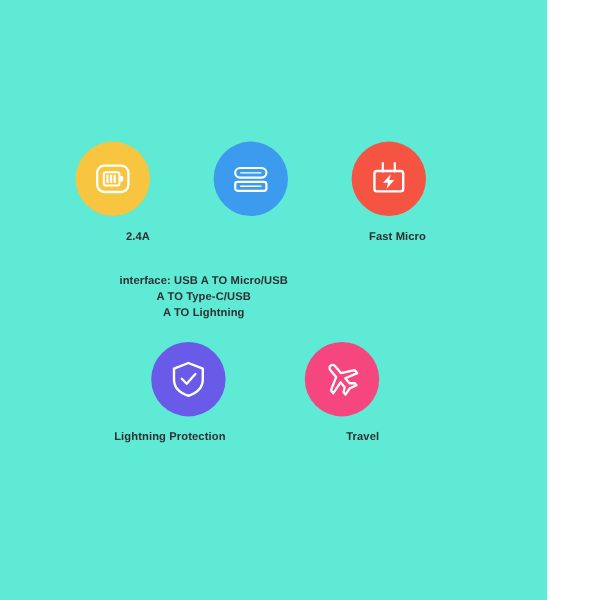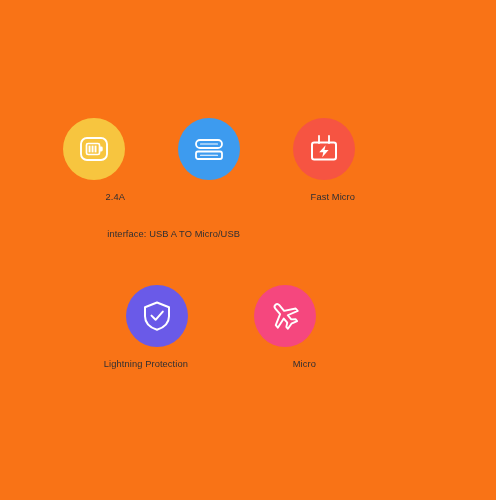--- a/index.html
+++ b/index.html
@@ -11,23 +11,24 @@
     height: 500px;
     background: #ffffff;
     font-family: "Liberation Sans", sans-serif;
     overflow: hidden;
     position: relative;
   }
 
   #feature-board {
     position: absolute;
     left: 0; top: 0;
-    width: 496px;
+    width: 456px;
     height: 500px;
-    background: #f97316;
+    background: #5eead4;
+    font-weight: bold;
   }
 
   .feature-item {
     position: absolute;
     display: flex;
     flex-direction: column;
     align-items: center;
     width: 0;
   }
 
@@ -94,20 +95,22 @@
     <div class="icon-circle" style="background: rgb(61, 155, 239);">
       <svg width="36" height="34" viewBox="0 0 36 34">
         <rect x="5" y="8" width="26" height="8" rx="4" ry="4" fill="none" stroke="#ffffff" stroke-width="1.8"></rect>
         <line x1="9.5" y1="12" x2="26.5" y2="12" stroke="#ffffff" stroke-width="1.1" stroke-linecap="round"></line>
         <rect x="5" y="19.5" width="26" height="7.5" rx="2" ry="2" fill="none" stroke="#ffffff" stroke-width="1.8"></rect>
         <line x1="9.5" y1="23.2" x2="26.5" y2="23.2" stroke="#ffffff" stroke-width="1.1" stroke-linecap="round"></line>
       </svg>
     </div>
     <div class="feature-caption" style="color: rgb(47, 47, 51); margin-top: 48px;">
       <span class="cap-line">interface:  USB A TO Micro/USB</span>
+      <span class="cap-line">A TO Type-C/USB</span>
+      <span class="cap-line">A TO Lightning</span>
     </div>
   </div>
 
   <div class="feature-item" id="item-fast">
     <div class="icon-circle" style="background: rgb(246, 84, 66);">
       <svg width="34" height="34" viewBox="0 0 34 34">
         <line x1="12" y1="4" x2="12" y2="11" stroke="#ffffff" stroke-width="1.8" stroke-linecap="round"></line>
         <line x1="22" y1="4" x2="22" y2="11" stroke="#ffffff" stroke-width="1.8" stroke-linecap="round"></line>
         <rect x="5" y="10.5" width="24" height="17" rx="2.2" ry="2.2" fill="none" stroke="#ffffff" stroke-width="2"></rect>
         <path d="M18.6 13.2 L12.2 20.2 L16.3 20.2 L15.2 25.2 L21.6 18.0 L17.5 18.0 Z" fill="#ffffff"></path>
@@ -137,17 +140,17 @@
           <path d="M18 3.2
                    c1.5 0 2.6 1.3 2.6 2.9 v7.4
                    l10.4 5.6 v3.2 l-10.4 -3.1 v5.4
                    l3.4 2.6 v2.5 l-6 -1.7 l-6 1.7 v-2.5
                    l3.4 -2.6 v-5.4 l-10.4 3.1 v-3.2
                    l10.4 -5.6 v-7.4 c0 -1.6 1.1 -2.9 2.6 -2.9 z" fill="none" stroke="#ffffff" stroke-width="1.9" stroke-linejoin="round"></path>
         </g>
       </svg>
     </div>
     <div class="feature-caption" style="color: rgb(47, 47, 51);">
-      <span class="cap-line">Micro</span>
+      <span class="cap-line">Travel</span>
     </div>
   </div>
 
 </div>
 
 </body></html>

